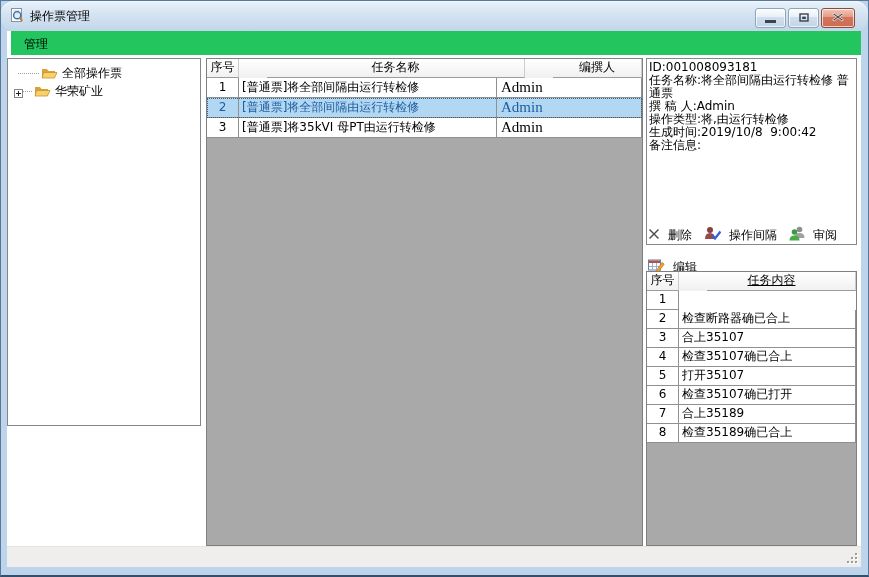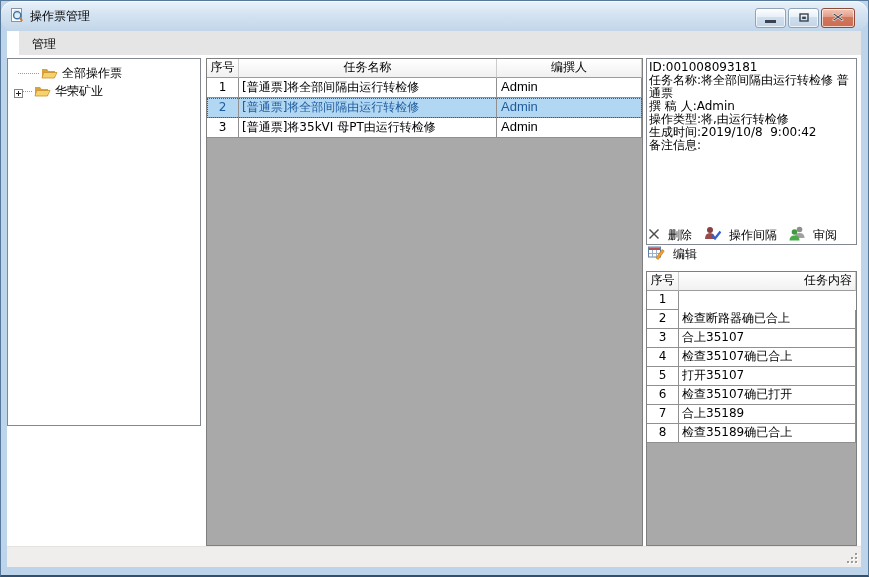--- a/index.html
+++ b/index.html
@@ -21,65 +21,65 @@
   .win-btn{width:31px;height:20px;border:1px solid #90a4b8;border-radius:3px;
     background:linear-gradient(#fdfeff,#e7eff7 45%,#d0dfee 46%,#c3d5e7);
     display:flex;align-items:center;justify-content:center;box-shadow:inset 0 0 0 1px rgba(255,255,255,.7);}
   .win-btn.close{width:34px;border-color:#8e4a38;
     background:linear-gradient(#f3c7b7,#e29a84 45%,#d3765c 46%,#ca6c50);}
   .glyph-min{display:block;width:11px;height:3px;background:#3a434f;margin-top:6px;}
 
   
   .client{position:absolute;left:6px;right:7px;top:30px;bottom:8px;background:#ffffff;}
 
-  .menubar{position:absolute;top:0;left:12px;right:0;height:24px;background:#e5e5e5;}
+  .menubar{position:absolute;top:0;left:4px;right:0;height:24px;background:#22c55e;}
   .menu-item{position:absolute;left:9px;top:4px;padding:1px 4px;cursor:default;}
 
   
   .tree{position:absolute;left:0;top:27px;width:194px;height:368px;background:#fff;
         border:1px solid #828790;padding-top:5px;}
   .tree-row{display:flex;align-items:center;height:18px;white-space:nowrap;}
   .dots{width:21px;height:1px;border-top:1px dotted #9a9a9a;margin-left:10px;}
   .expand{width:9px;height:9px;margin-left:6px;flex:none;}
   .dots2{width:9px;height:1px;border-top:1px dotted #9a9a9a;}
   .folder{width:17px;height:13px;margin:0 4px 0 2px;flex:none;}
 
   
   .gridtable{background:#a9a9a9;border:1px solid #7f7f7f;}
-  .thead{display:flex;height:19px;background:linear-gradient(#ffffff,#f0f0f0);}
+  .thead{display:flex;height:19px;background:linear-gradient(#ffffff,#f0f0f0);gap:28px;}
   .th{border-right:1px solid #cccccc;border-bottom:1px solid #9c9c9c;text-align:center;
       line-height:17px;overflow:hidden;white-space:nowrap;}
   .trow{display:flex;height:20px;background:#fff;}
   .td{border-right:1px solid #909090;border-bottom:1px solid #909090;line-height:18px;
       overflow:hidden;white-space:nowrap;}
   .c-no{width:32px;text-align:center;flex:none;}
   .c-name{width:258px;flex:none;}
   .c-editor{flex:1;}
   .td.c-name{padding-left:3px;}
-  .td.c-editor{padding-left:4px;font-family:Liberation Sans, sans-serif;font-size:13px;}
+  .td.c-editor{padding-left:4px;font-family:Liberation Serif, serif;font-size:15px;}
   .trow.selected{background:#b2d7f3;color:#1e5c9e;outline:1px dotted #3a5e7d;outline-offset:-1px;}
 
   .midtable{position:absolute;left:199px;top:27px;width:437px;height:488px;}
 
   
   .rightcol{position:absolute;left:639px;top:27px;width:211px;height:488px;}
   .detail{position:absolute;top:0;left:0;width:211px;height:187px;background:#fff;
           border:1px solid #828790;padding:2px 2px;overflow:hidden;}
   .detail-line{line-height:13px;white-space:pre-wrap;word-break:break-all;}
 
   .tb-row1{position:absolute;top:167px;left:2px;display:flex;gap:12px;}
-  .tb-row2{position:absolute;top:186px;left:2px;display:flex;text-align:right;}
+  .tb-row2{position:absolute;top:199px;left:2px;display:flex;text-align:right;}
   .tb-btn{display:flex;align-items:center;gap:8px;height:20px;cursor:default;}
 
   .steps{position:absolute;top:213px;left:0;width:211px;height:275px;}
   .steps .trow{height:19px;}
   .steps .td{line-height:17px;}
   .s-no{width:32px;text-align:center;flex:none;}
   .s-content{flex:1;}
-  .steps .th.s-content{text-align:right;padding-right:3px;}
+  .steps .th.s-content{text-align:center;padding-right:19px;text-decoration:underline;}
   .steps .td.s-content{padding-left:3px;}
 
   
   .statusbar{position:absolute;left:0;right:0;bottom:0;height:21px;background:#f0eeec;
              border-top:1px solid #e5e3e1;}
   .grip{position:absolute;right:2px;bottom:2px;width:12px;height:12px;}
 </style>
 </head>
 <body>
 

